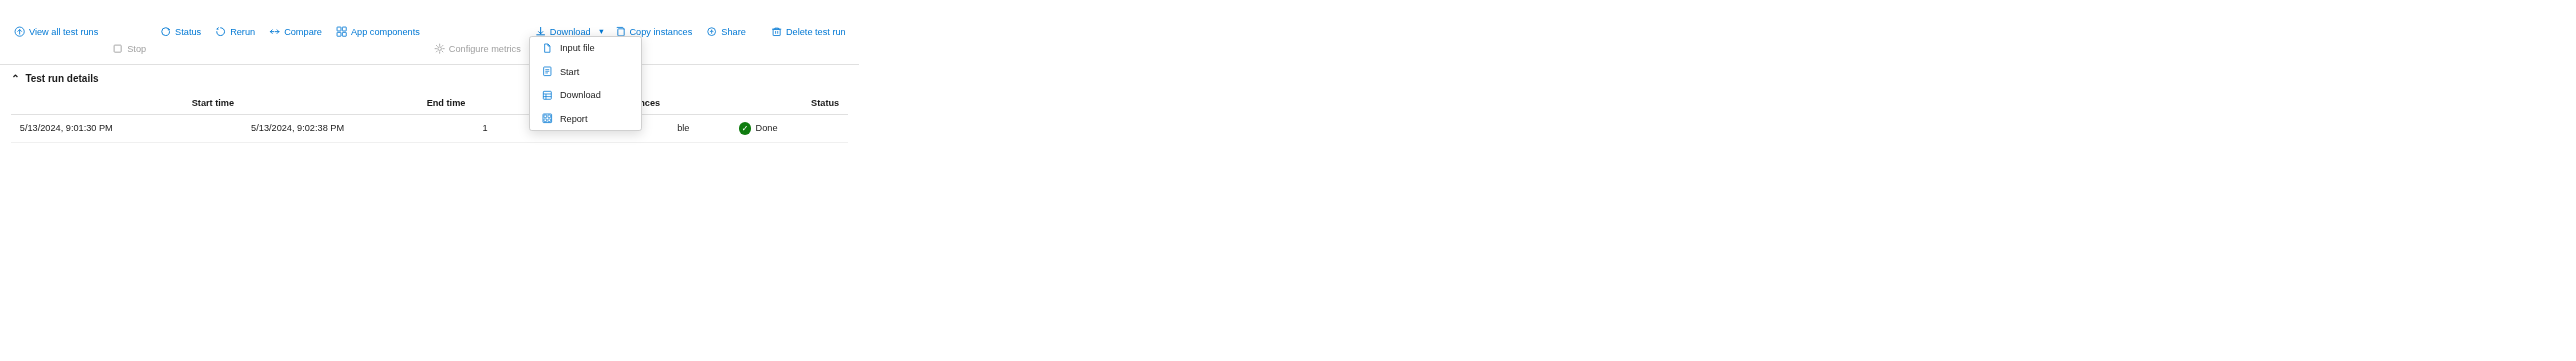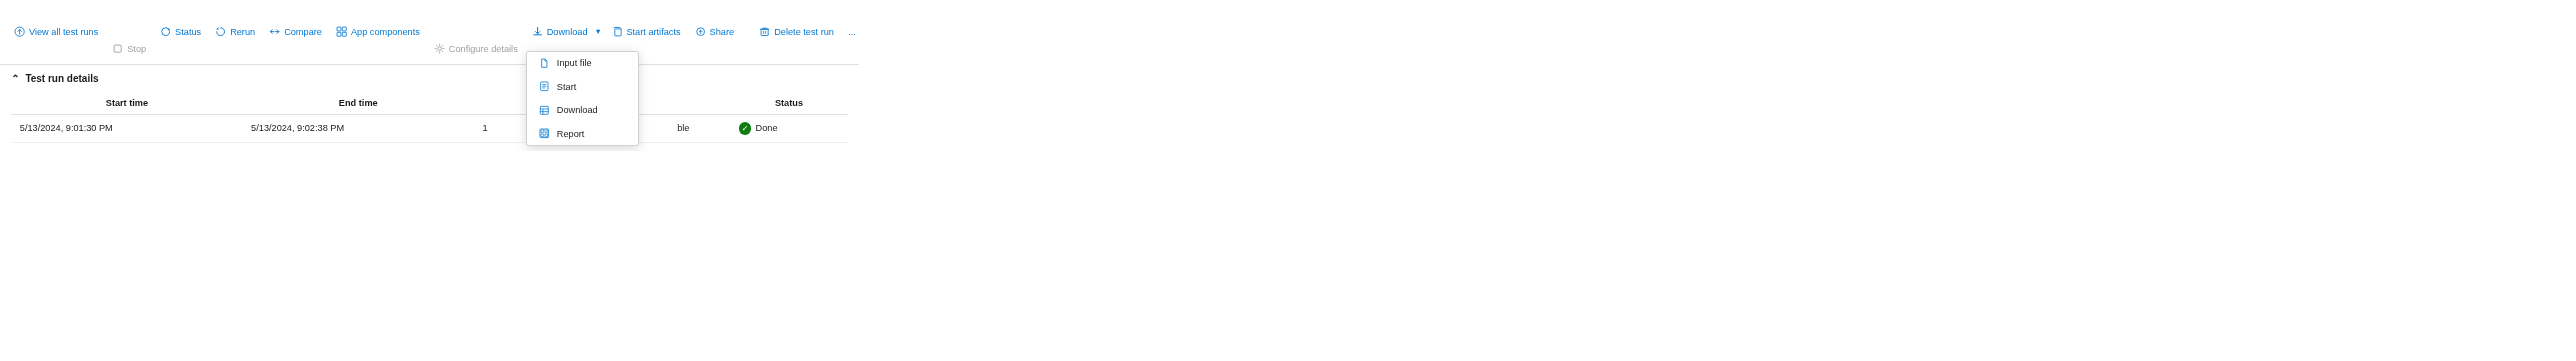--- a/index.html
+++ b/index.html
@@ -66,21 +66,21 @@
       background: transparent;
       cursor: pointer;
       color: #0078d4;
       font-size: 8.5px;
       border-radius: 2.1px;
     }
 
     
     .dropdown-menu {
       position: absolute;
-      top: 28px;
+      top: 13px;
       left: 0;
       background: #ffffff;
       border: 0.7px solid #d0d0d0;
       box-shadow: 0 2.8px 11.3px rgba(0,0,0,0.15);
       border-radius: 2.8px;
       min-width: 113px;
       z-index: 100;
     }
     .dropdown-item {
       display: flex;
@@ -118,21 +118,21 @@
       font-weight: 600;
       cursor: pointer;
     }
 
     
     .data-table {
       width: 100%;
       border-collapse: collapse;
     }
     .data-table th {
-      text-align: center;
+      text-align: right;
       padding: 5.7px 8.5px;
       font-weight: 600;
       font-size: 9.2px;
       color: #1a1a1a;
       border-bottom: 0.7px solid #e0e0e0;
     }
     .data-table td {
       padding: 7px 8.5px;
       font-size: 9.2px;
       color: #1a1a1a;
@@ -232,21 +232,21 @@
     <span>App components</span>
   </button>
 
   <button class="toolbar-btn disabled">
     <span class="toolbar-icon">
       <svg class="icon-svg" viewBox="0 0 16 16" fill="none" xmlns="http://www.w3.org/2000/svg">
         <circle cx="8" cy="8" r="2.5" stroke="#a0a0a0" stroke-width="1.2"></circle>
         <path d="M8 1.5v2M8 12.5v2M1.5 8h2M12.5 8h2M3.4 3.4l1.4 1.4M11.2 11.2l1.4 1.4M3.4 12.6l1.4-1.4M11.2 4.8l1.4-1.4" stroke="#a0a0a0" stroke-width="1.2" stroke-linecap="round"></path>
       </svg>
     </span>
-    <span>Configure details</span>
+    <span>Configure metrics</span>
   </button>
 
   <div class="download-group">
     <button class="toolbar-btn">
       <span class="toolbar-icon">
         <svg class="icon-svg" viewBox="0 0 16 16" fill="none" xmlns="http://www.w3.org/2000/svg">
           <path d="M8 2v9M5 8l3 3 3-3" stroke="#0078d4" stroke-width="1.4" stroke-linecap="round" stroke-linejoin="round"></path>
           <path d="M2.5 12.5h11" stroke="#0078d4" stroke-width="1.4" stroke-linecap="round"></path>
         </svg>
       </span>
@@ -303,21 +303,21 @@
     </div>
   </div>
 
   <button class="toolbar-btn">
     <span class="toolbar-icon">
       <svg class="icon-svg" viewBox="0 0 16 16" fill="none" xmlns="http://www.w3.org/2000/svg">
         <rect x="4" y="4" width="9" height="10" rx="1" stroke="#0078d4" stroke-width="1.2"></rect>
         <path d="M3 3V2h8l2 2v1" stroke="#0078d4" stroke-width="1.2"></path>
       </svg>
     </span>
-    <span>Start artifacts</span>
+    <span>Copy instances</span>
   </button>
 
   <button class="toolbar-btn">
     <span class="toolbar-icon">
       <svg class="icon-svg" viewBox="0 0 16 16" fill="none" xmlns="http://www.w3.org/2000/svg">
         <circle cx="8" cy="8" r="5.5" stroke="#0078d4" stroke-width="1.2"></circle>
         <path d="M5.5 8a4 4 0 0 1 5 0" stroke="#0078d4" stroke-width="1.1"></path>
         <line x1="8" y1="5" x2="8" y2="11" stroke="#0078d4" stroke-width="1.1"></line>
       </svg>
     </span>

